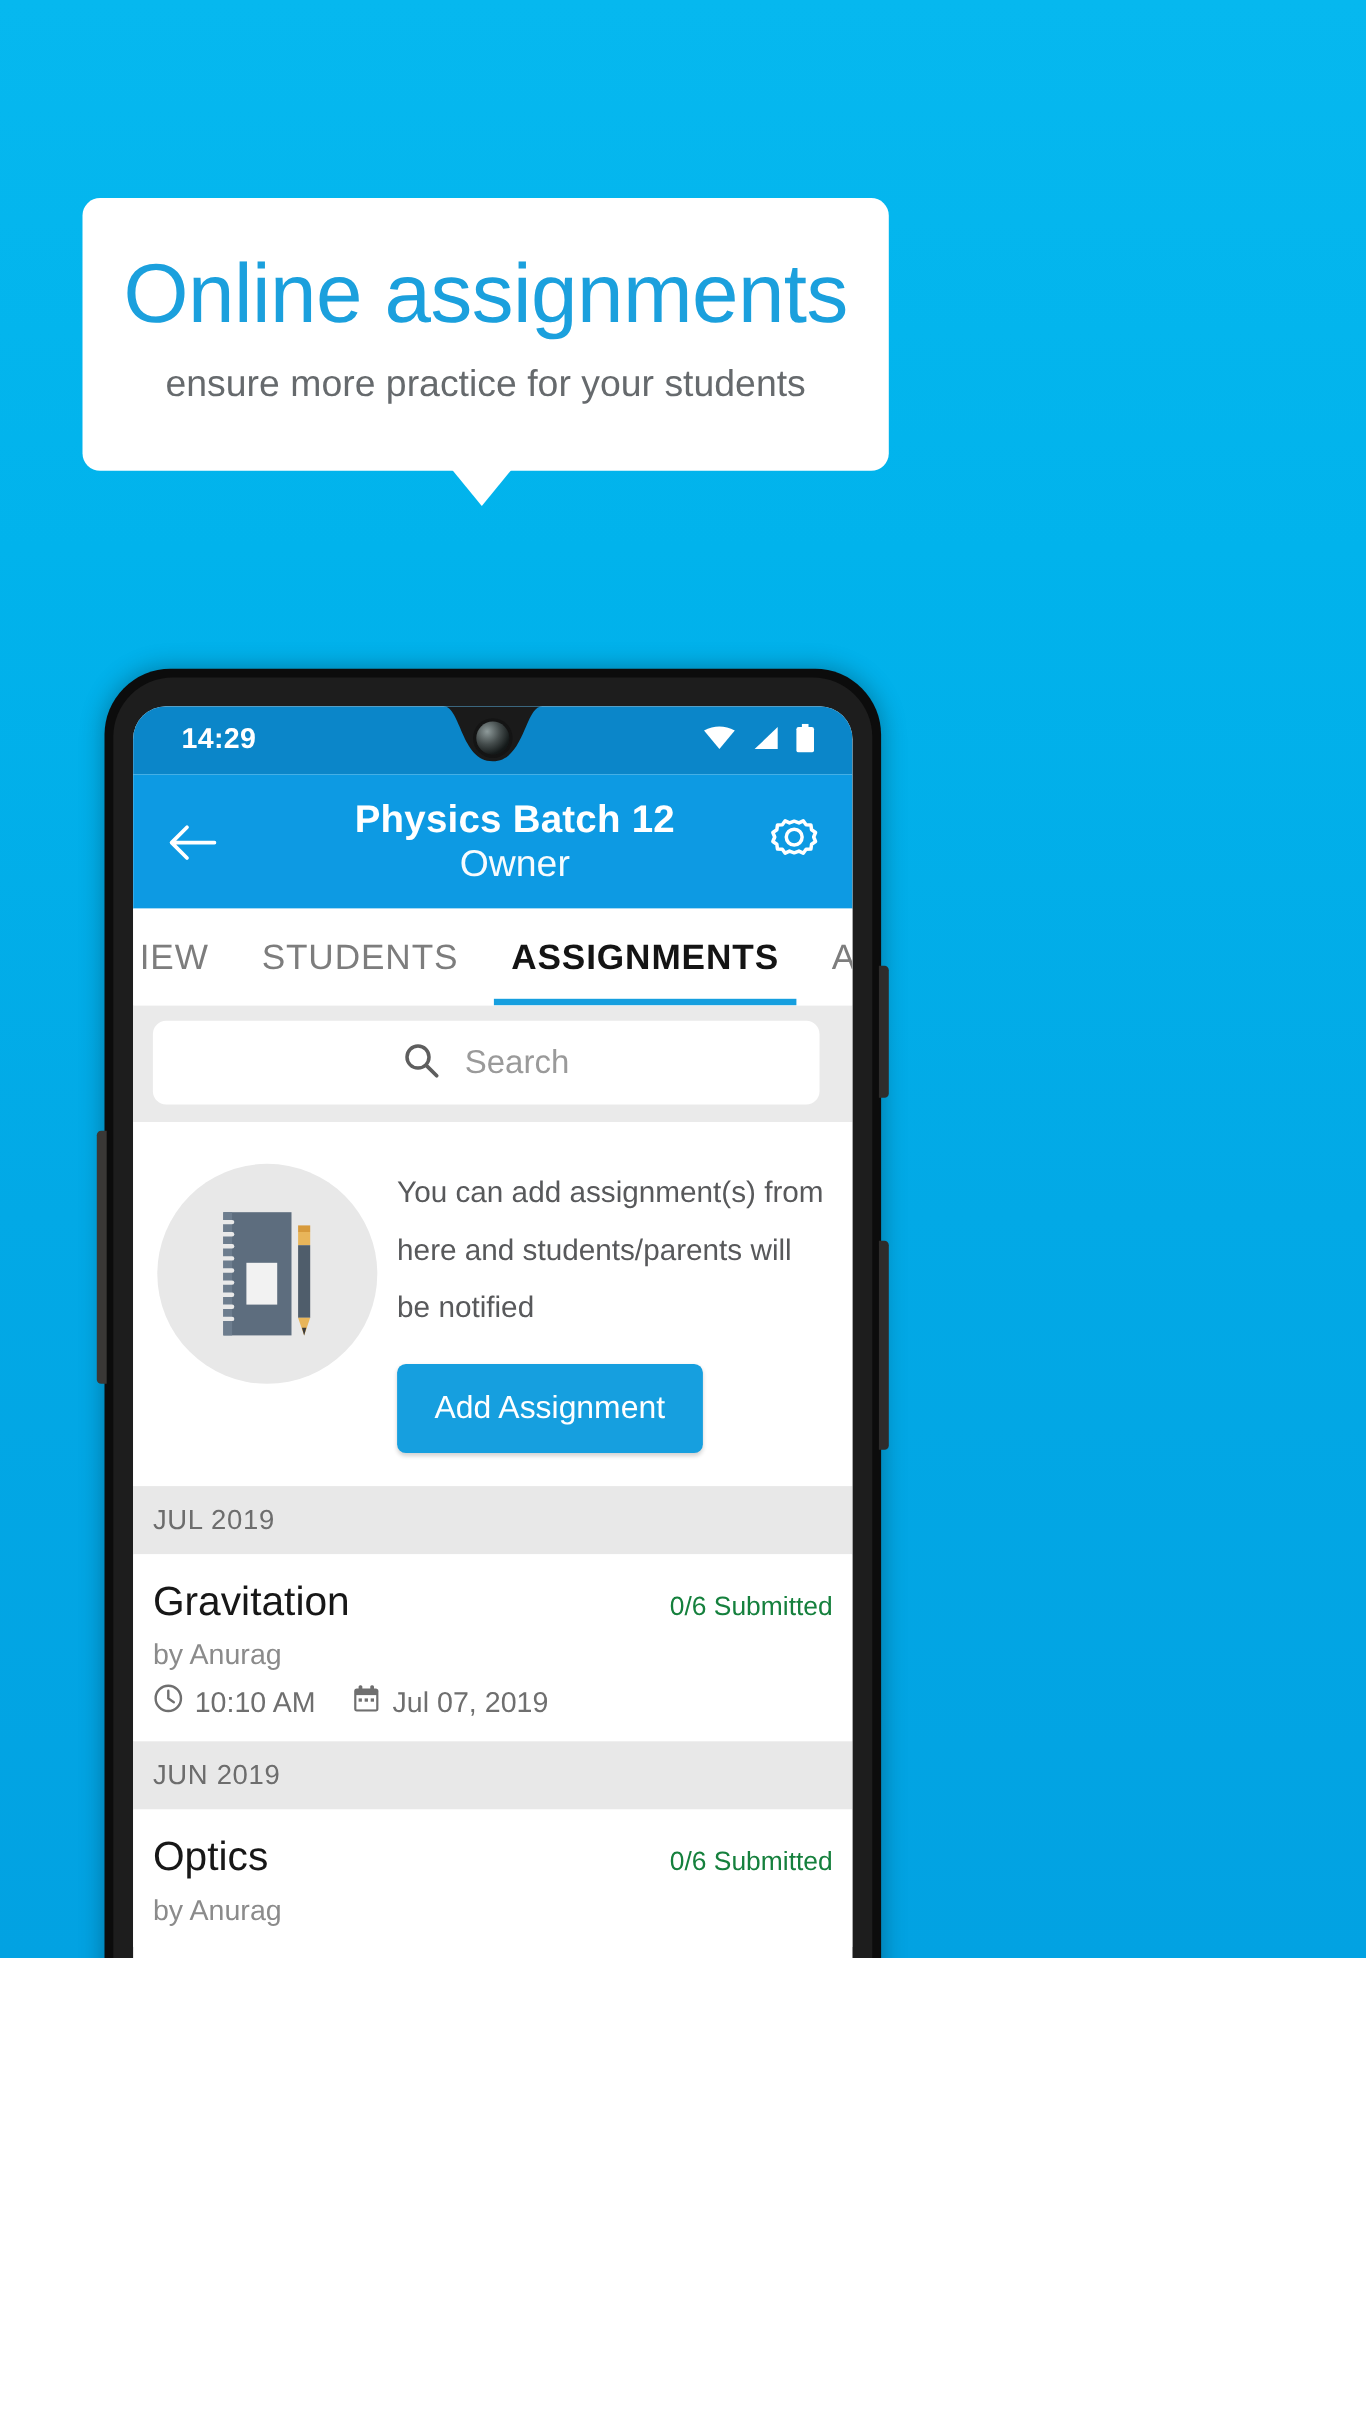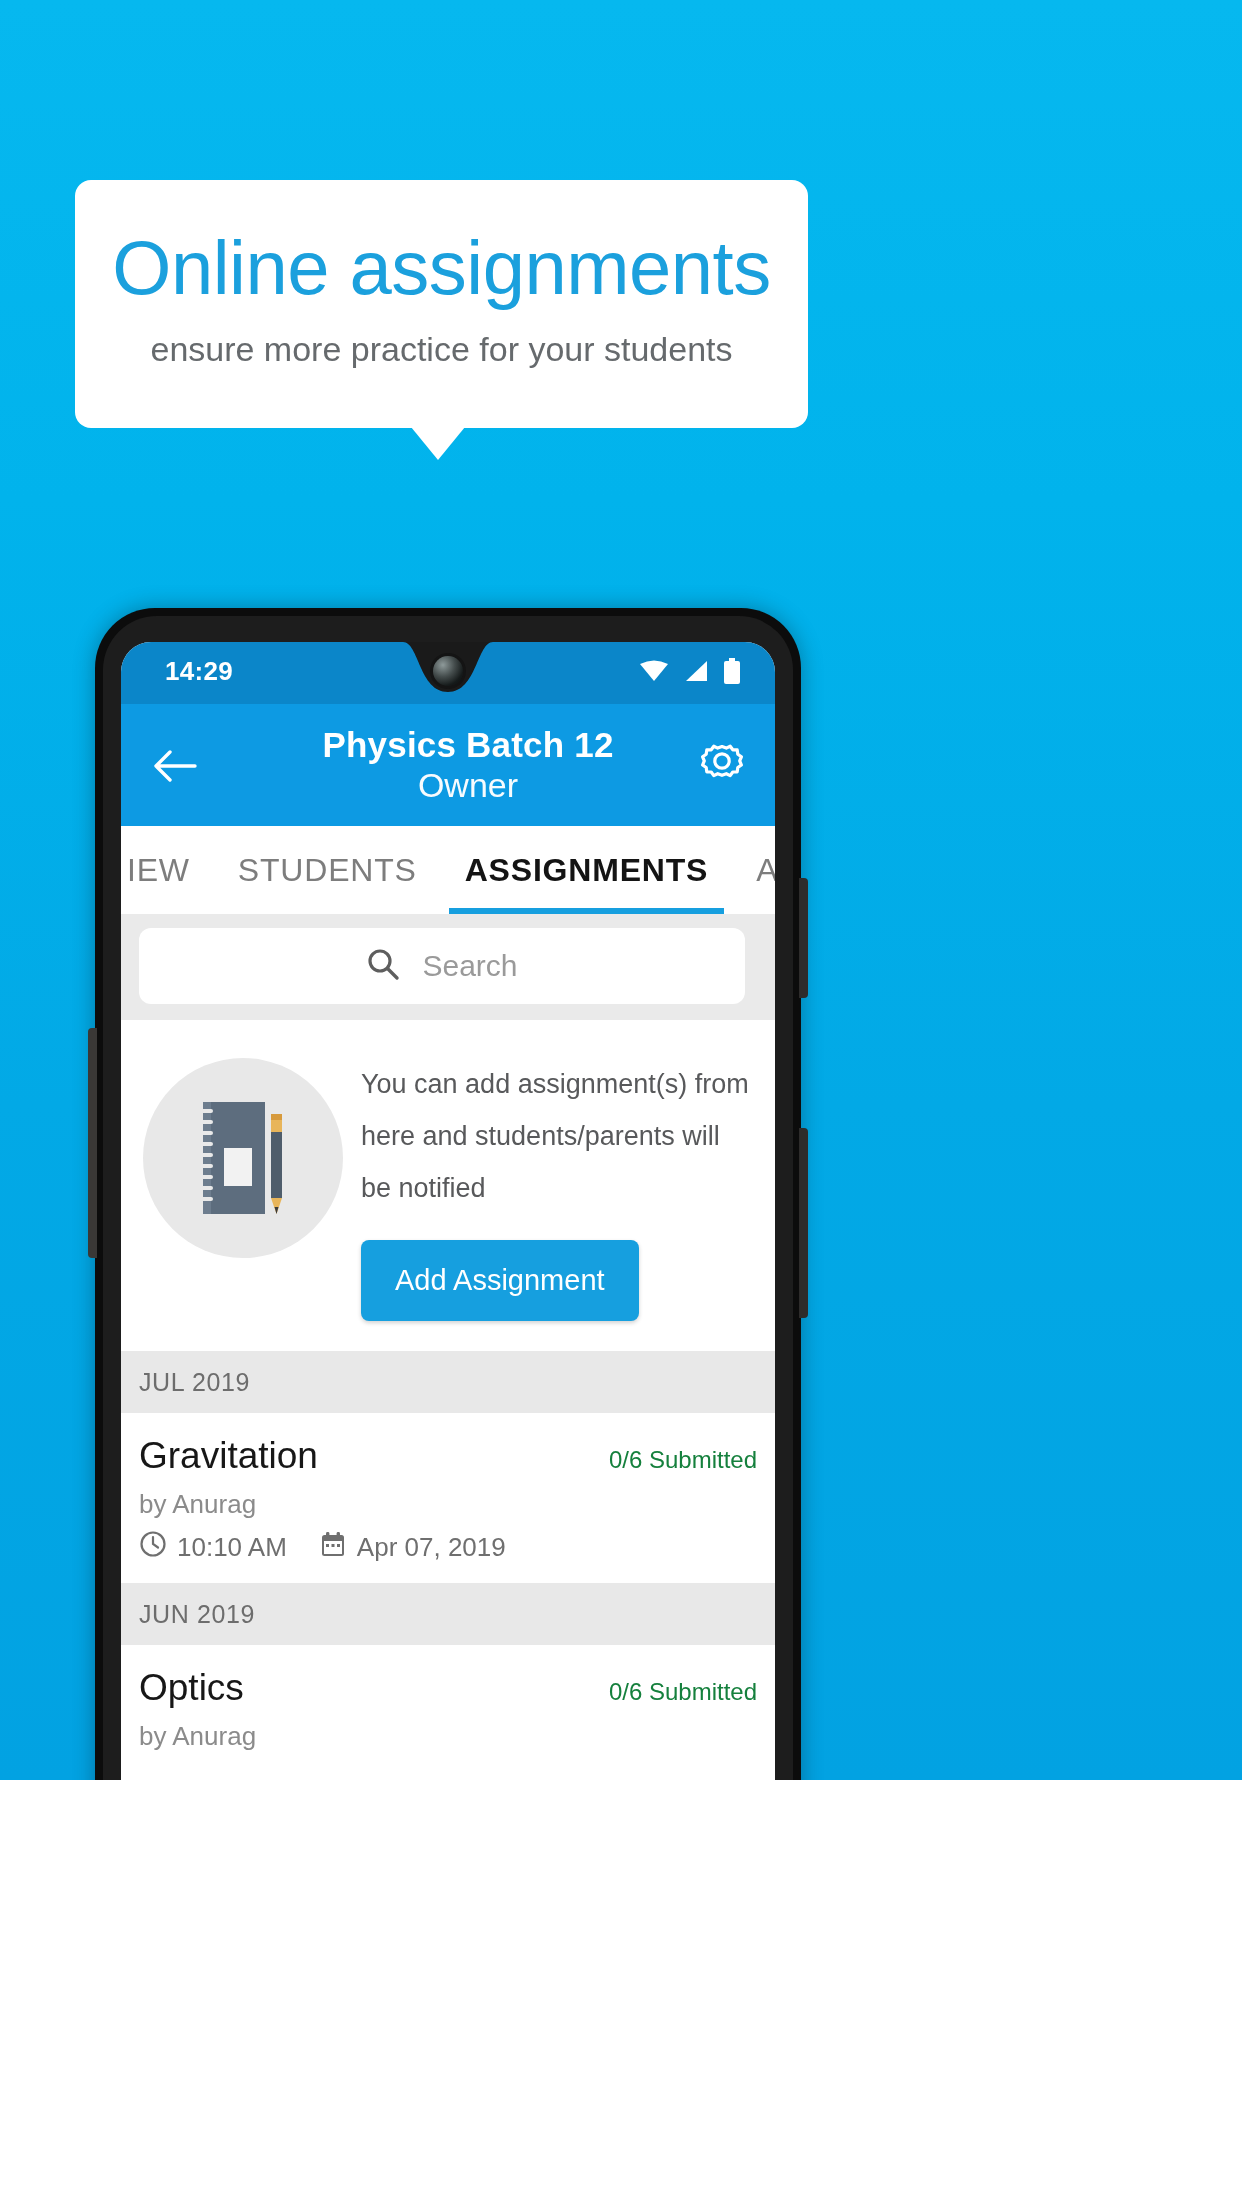--- a/index.html
+++ b/index.html
@@ -428,21 +428,21 @@
               <rect x="5" y="11" width="18" height="13" fill="#ffffff"></rect>
               <rect x="7" y="2" width="3.4" height="6" rx="1.4" fill="#6f6f6f"></rect>
               <rect x="17.6" y="2" width="3.4" height="6" rx="1.4" fill="#6f6f6f"></rect>
               <g fill="#6f6f6f">
                 <rect x="7" y="14" width="3" height="3"></rect>
                 <rect x="12.5" y="14" width="3" height="3"></rect>
                 <rect x="18" y="14" width="3" height="3"></rect>
               </g>
             </svg>
           </span>
-          <span>Apr 07, 2019</span>
+          <span>Jul 07, 2019</span>
         </div>
       </div>
 
       <div class="month-header">JUN 2019</div>
       <div class="assign-item">
         <div class="assign-row1">
           <span class="assign-title">Optics</span>
           <span class="assign-sub">0/6 Submitted</span>
         </div>
         <div class="assign-by">by Anurag</div>

